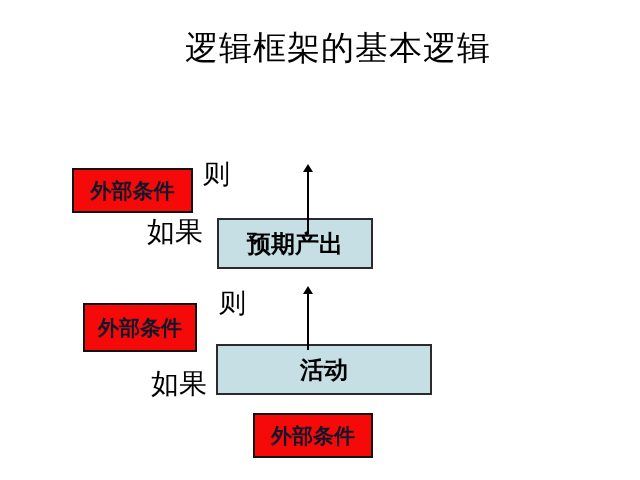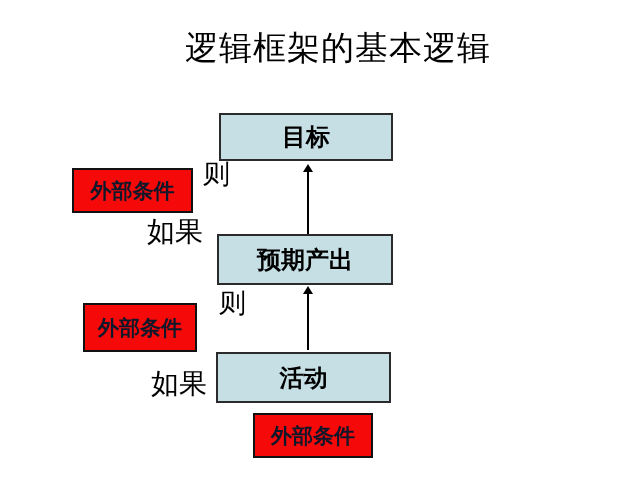--- a/index.html
+++ b/index.html
@@ -43,22 +43,22 @@
     color: #000000;
   }
   .box-red {
     background: #f60909;
     border: 2px solid #111111;
     font-size: 21px;
     font-weight: bold;
     color: #0f172a;
   }
   .blue-1 { left: 219px; top: 113px; width: 174px; height: 48px; }
-  .blue-2 { left: 217px; top: 234px; width: 176px; height: 51px; }
-  .blue-3 { left: 216px; top: 352px; width: 175px; height: 51px; }
+  .blue-2 { left: 217px; top: 218px; width: 156px; height: 51px; }
+  .blue-3 { left: 216px; top: 344px; width: 216px; height: 51px; }
   .red-1  { left: 72px;  top: 168px; width: 121px; height: 45px; }
   .red-2  { left: 83px;  top: 303px; width: 114px; height: 49px; }
   .red-3  { left: 253px; top: 413px; width: 120px; height: 45px; }
   .conn-label {
     position: absolute;
     color: #000000;
     white-space: nowrap;
   }
   .then-1 { left: 203px; top: 156px; font-size: 27px; }
   .if-1   { left: 147px; top: 213px; font-size: 28px; }
@@ -96,23 +96,20 @@
     font-size: 14px;
   }
 </style>
 </head>
 <body>
 
 <div class="slide">
 
   <div class="title">逻辑框架的基本逻辑</div>
 
-  <div class="box box-blue blue-1">
-    <span>目标</span>
-  </div>
   <div class="box box-blue blue-2">
     <span>预期产出</span>
   </div>
   <div class="box box-blue blue-3">
     <span>活动</span>
   </div>
 
   <div class="box box-red red-1">
     <span>外部条件</span>
   </div>

